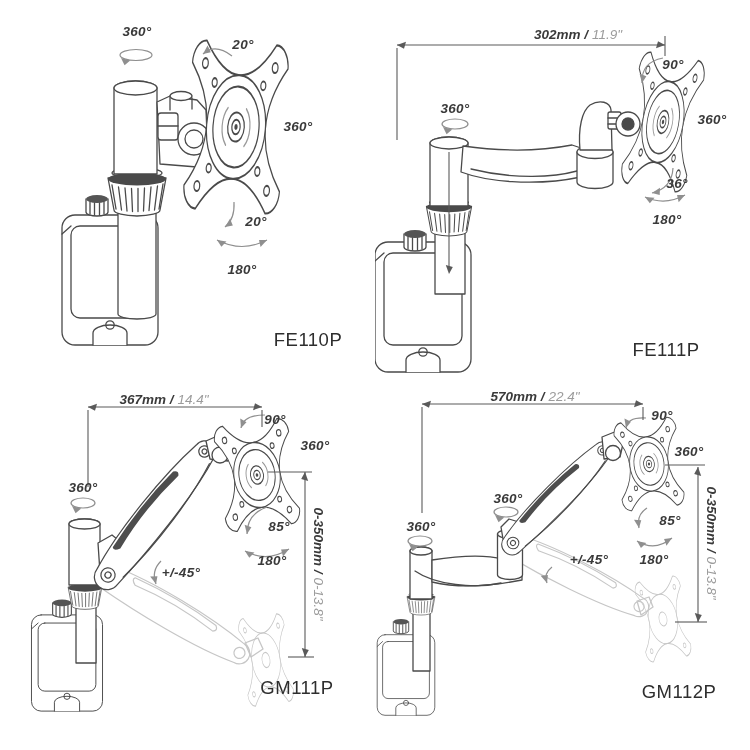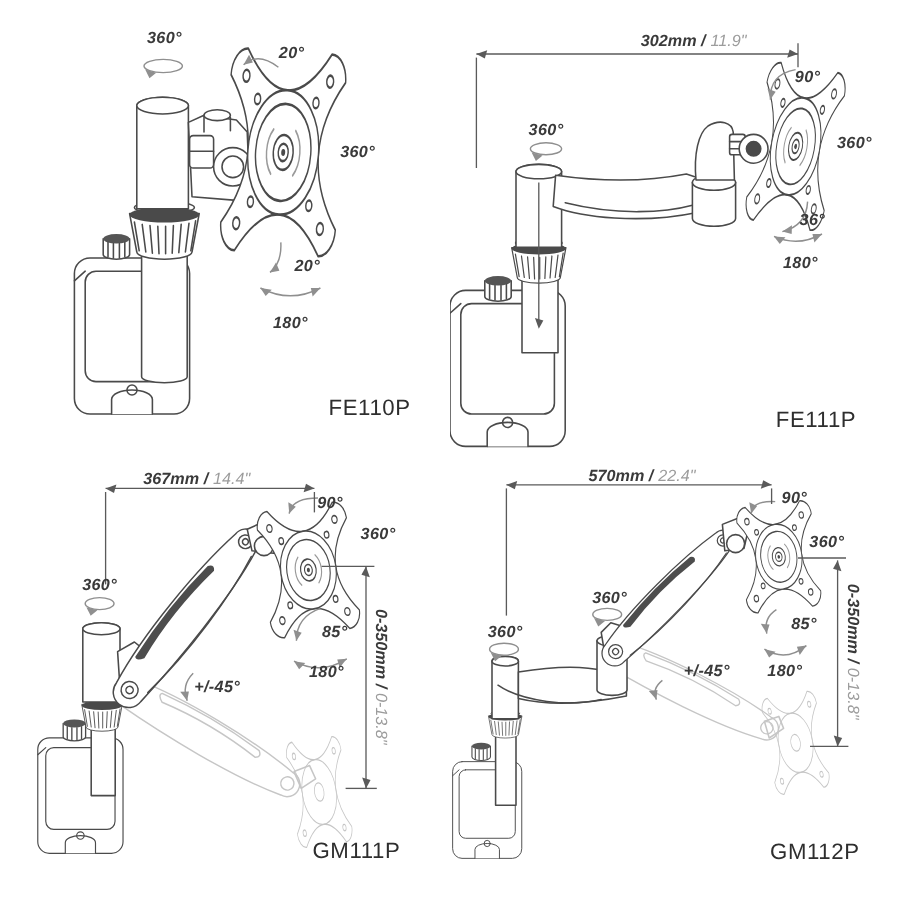--- a/index.html
+++ b/index.html
@@ -168,21 +168,21 @@
         <path d="M 74 152 V 270"></path>
         <use href="#ah" transform="translate(74,274) rotate(90)" fill="#5a5a5a" stroke="none"></use>
       </g>
     </svg>
     <span class="dim-lbl" style="left:203px;top:34px"><span class="dm">302mm /</span><span class="di">11.9"</span></span>
     <span class="lbl" style="left:298px;top:64px">90°</span>
     <span class="lbl" style="left:80px;top:108px">360°</span>
     <span class="lbl" style="left:337px;top:119px">360°</span>
     <span class="lbl" style="left:302px;top:183px">36°</span>
     <span class="lbl" style="left:292px;top:219px">180°</span>
-    <span class="model" style="left:305px;top:350px">FE111P</span>
+    <span class="model" style="left:291px;top:350px">FE111P</span>
   </div>
 
   <div class="panel" style="left:0;top:375px">
     <svg viewBox="0 0 375 375" width="375" height="375">
       <g stroke="#4a4a4a" stroke-width="1.3" fill="none" stroke-linecap="round" stroke-linejoin="round">
         <use href="#bracket" transform="translate(67,288) scale(0.74)"></use>
         <use href="#knob" transform="translate(62,233) scale(0.85)"></use>
         <path d="M 76 230 H 96 V 288 H 76 Z" fill="#ffffff"></path>
         <g stroke="#c6c6c6">
           <use href="#gasarm-ghost" transform="translate(108,202) rotate(30) scale(0.92)"></use>
@@ -225,21 +225,21 @@
       </g>
     </svg>
     <span class="dim-lbl" style="left:164px;top:24px"><span class="dm">367mm /</span><span class="di">14.4"</span></span>
     <span class="lbl" style="left:275px;top:44px">90°</span>
     <span class="lbl" style="left:315px;top:70px">360°</span>
     <span class="lbl" style="left:83px;top:112px">360°</span>
     <span class="lbl" style="left:279px;top:151px">85°</span>
     <span class="lbl" style="left:272px;top:185px">180°</span>
     <span class="lbl" style="left:181px;top:197px">+/-45°</span>
     <span class="vdim" style="left:318px;top:189px"><span class="dm">0-350mm /</span><span class="di">0-13.8"</span></span>
-    <span class="model" style="left:297px;top:334px">GM111P</span>
+    <span class="model" style="left:297px;top:313px">GM111P</span>
   </div>
 
   <div class="panel" style="left:375px;top:375px">
     <svg viewBox="0 0 375 375" width="375" height="375">
       <g stroke="#4a4a4a" stroke-width="1.3" fill="none" stroke-linecap="round" stroke-linejoin="round">
         <use href="#bracket" transform="translate(31,300) scale(0.6,0.62)"></use>
         <use href="#knob" transform="translate(26,251) scale(0.7)"></use>
         <path d="M 38 234 H 55 V 296 H 38 Z" fill="#ffffff"></path>
         <g stroke="#c6c6c6">
           <use href="#gasarm-ghost" transform="translate(138,170) rotate(26) scale(0.85)"></use>
@@ -289,16 +289,16 @@
     </svg>
     <span class="dim-lbl" style="left:160px;top:21px"><span class="dm">570mm /</span><span class="di">22.4"</span></span>
     <span class="lbl" style="left:287px;top:40px">90°</span>
     <span class="lbl" style="left:314px;top:76px">360°</span>
     <span class="lbl" style="left:133px;top:123px">360°</span>
     <span class="lbl" style="left:46px;top:151px">360°</span>
     <span class="lbl" style="left:295px;top:145px">85°</span>
     <span class="lbl" style="left:279px;top:184px">180°</span>
     <span class="lbl" style="left:214px;top:184px">+/-45°</span>
     <span class="vdim" style="left:336px;top:168px"><span class="dm">0-350mm /</span><span class="di">0-13.8"</span></span>
-    <span class="model" style="left:304px;top:335px">GM112P</span>
+    <span class="model" style="left:304px;top:317px">GM112P</span>
   </div>
 
 </div>
 
 </body></html>

